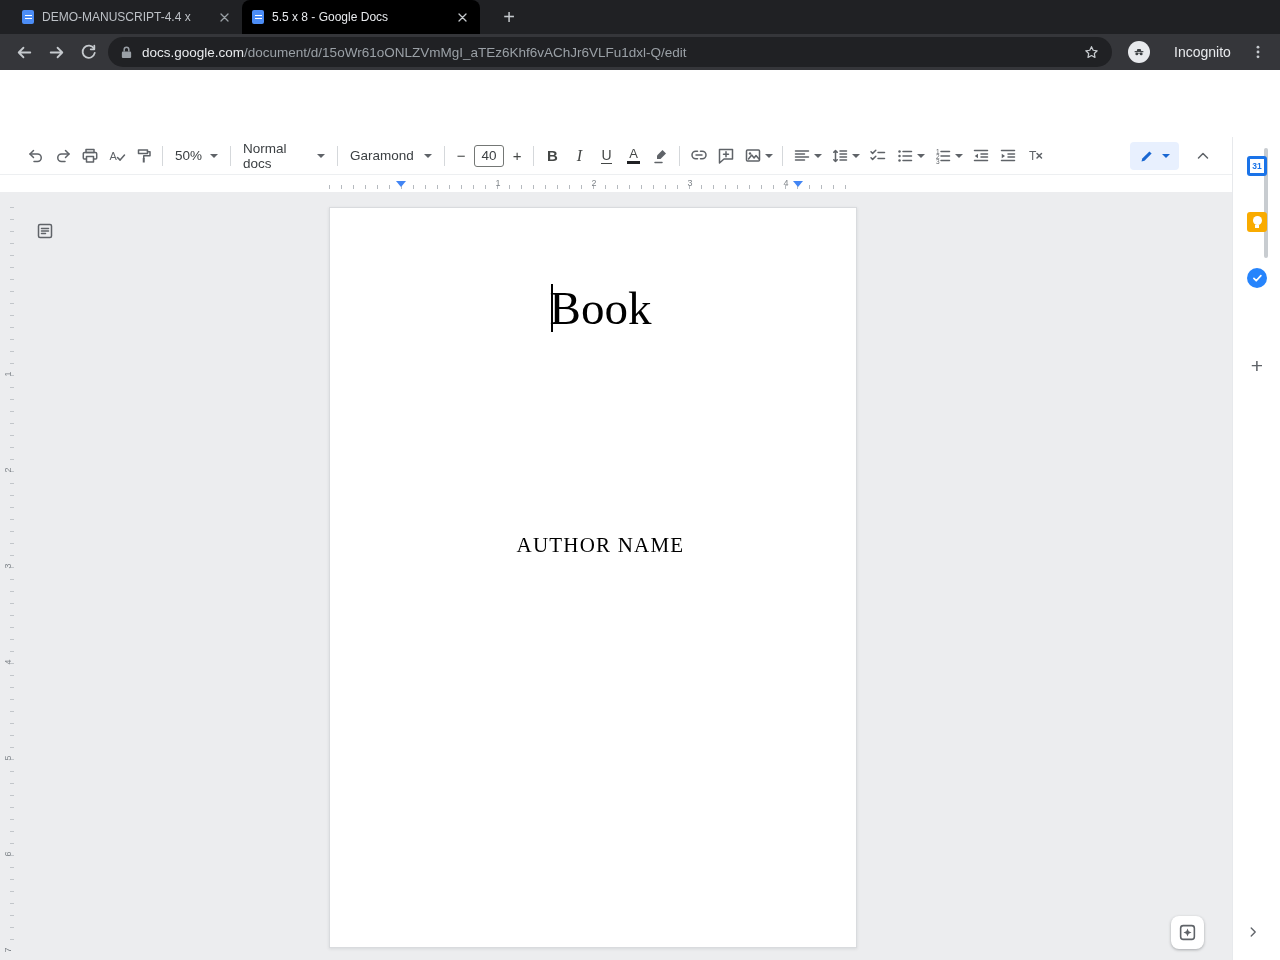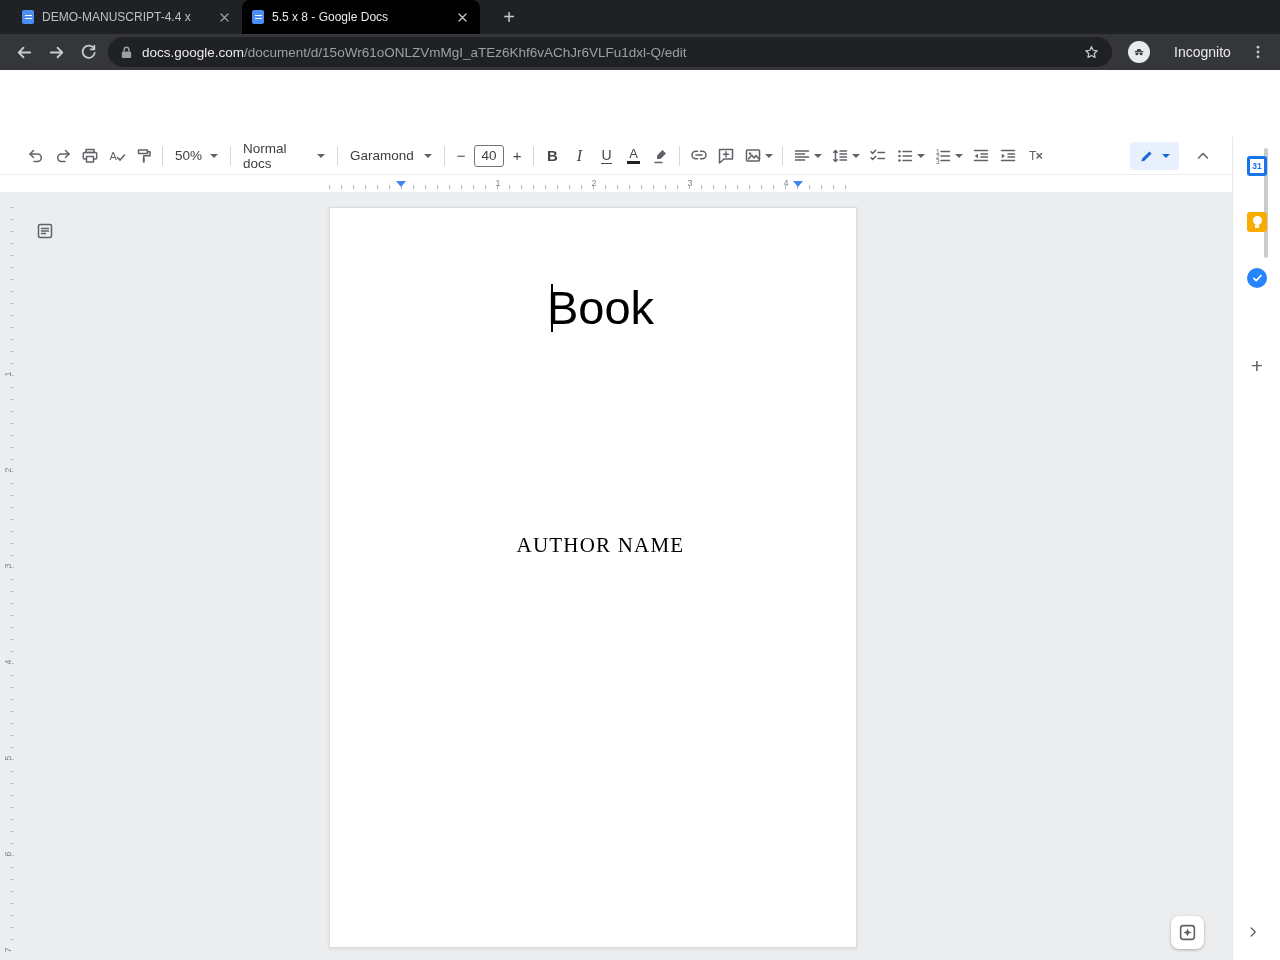--- a/index.html
+++ b/index.html
@@ -65,21 +65,21 @@
 .hticks{position:absolute;left:329px;top:10px;width:528px;height:4px;background:repeating-linear-gradient(to right,#B6BABF 0 1px,transparent 1px 12px)}
 .hnum{position:absolute;top:3px;width:10px;text-align:center;font-size:9px;color:#80868B}
 .indmark{position:absolute;top:6px;width:0;height:0;border-left:5px solid transparent;border-right:5px solid transparent;border-top:6px solid #4285F4}
 .leftstrip{position:absolute;left:0;top:192px;width:16px;height:768px;background:#ECEDEF}
 .vnum{position:absolute;left:0;width:16px;text-align:center;font-size:9px;color:#80868B;transform:rotate(-90deg)}
 .vticks{position:absolute;left:10px;top:15px;width:4px;height:741px;background:repeating-linear-gradient(to bottom,#C2C6CA 0 1px,transparent 1px 12px)}
 
 
 .canvas{position:absolute;left:16px;top:192px;width:1216px;height:768px;background:#ECEDEF}
 .page{position:absolute;left:329px;top:207px;width:528px;height:741px;background:#fff;border:1px solid #D9DBDE;box-shadow:0 1px 3px rgba(60,64,67,.12)}
-.doctitle{position:absolute;left:72px;top:73px;width:397px;text-align:center;font-family:Liberation Sans, sans-serif;font-size:47px;line-height:54px;color:#000}
+.doctitle{position:absolute;left:72px;top:73px;width:397px;text-align:center;font-family:Liberation Serif, serif;font-size:47px;line-height:54px;color:#000}
 .docauthor{position:absolute;left:72px;top:325px;width:397px;text-align:center;font-family:Liberation Serif, serif;font-size:21px;letter-spacing:1.2px;color:#000}
 .cursor{position:absolute;left:221px;top:76px;width:2px;height:48px;background:#000}
 .outlbtn{position:absolute;left:35px;top:221px;width:20px;height:20px;display:flex;align-items:center;justify-content:center}
 .explore{position:absolute;left:1171px;top:916px;width:33px;height:33px;background:#fff;border-radius:8px;box-shadow:0 1px 3px rgba(60,64,67,.4);display:flex;align-items:center;justify-content:center}
 
 
 .sidepanel{position:absolute;left:1232px;top:137px;width:48px;height:823px;background:#fff;border-left:1px solid #E7E9EC}
 .spbtn{position:absolute;left:13px;width:22px;height:22px;display:flex;align-items:center;justify-content:center}
 .gcal{width:20px;height:20px;background:#1A73E8;border-radius:3px;position:relative}
 .gcal .inner{position:absolute;inset:3px;background:#fff;display:flex;align-items:center;justify-content:center;font-size:8.5px;font-weight:bold;color:#1A73E8}

